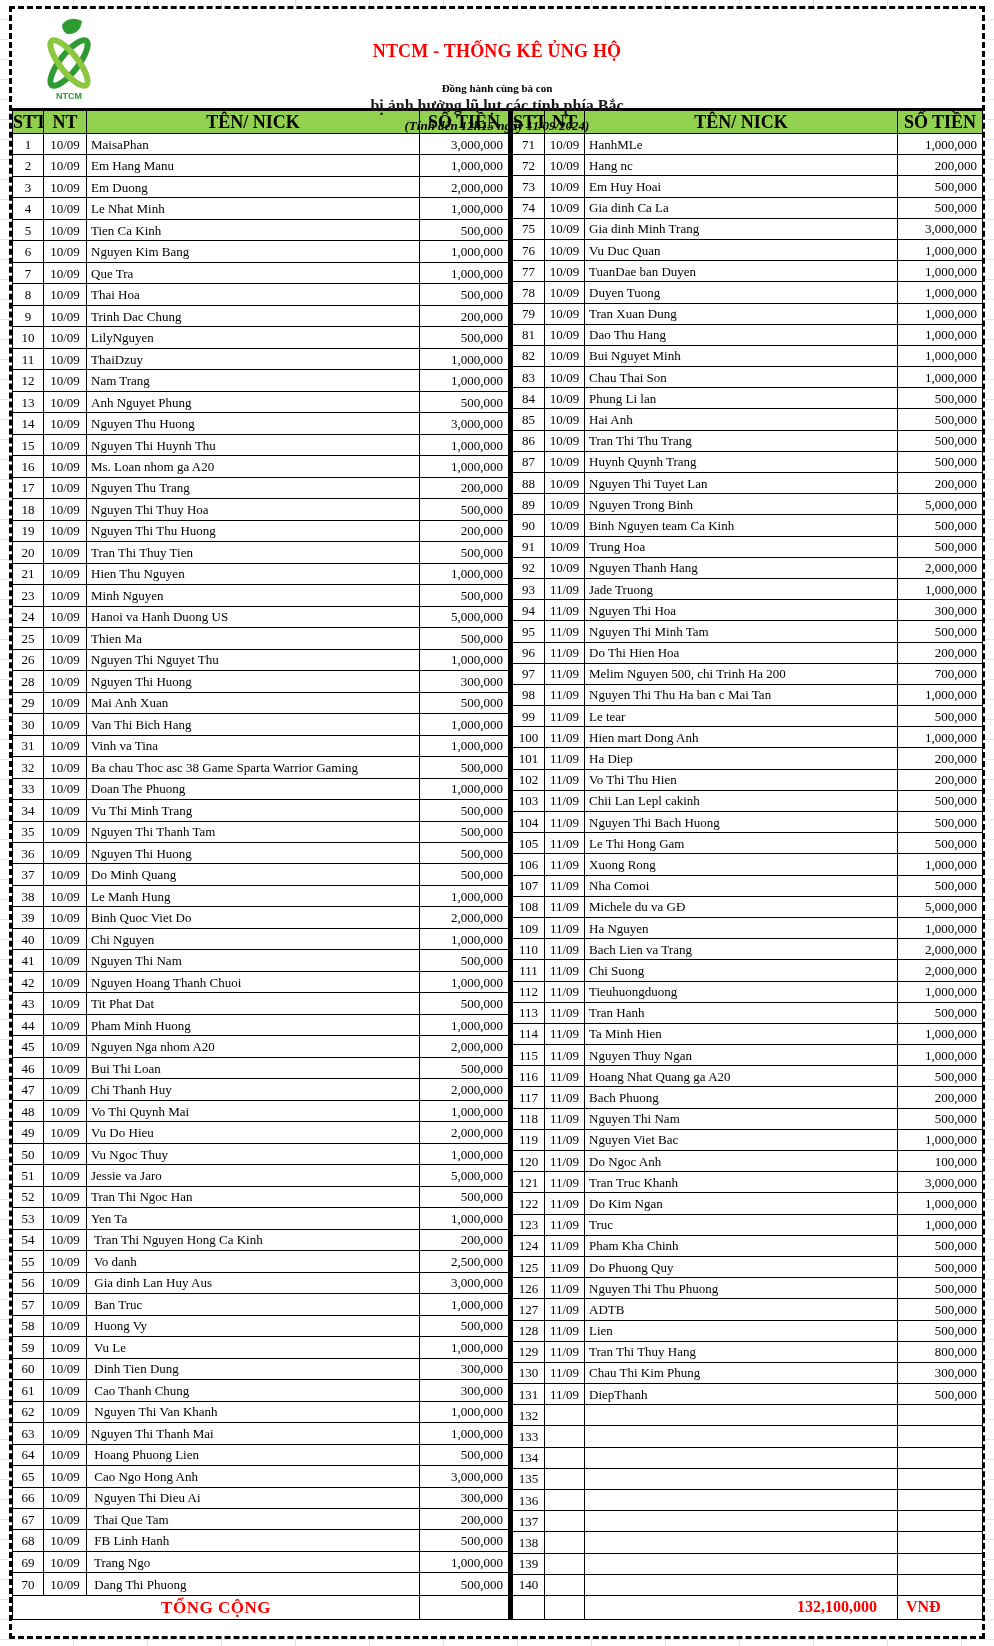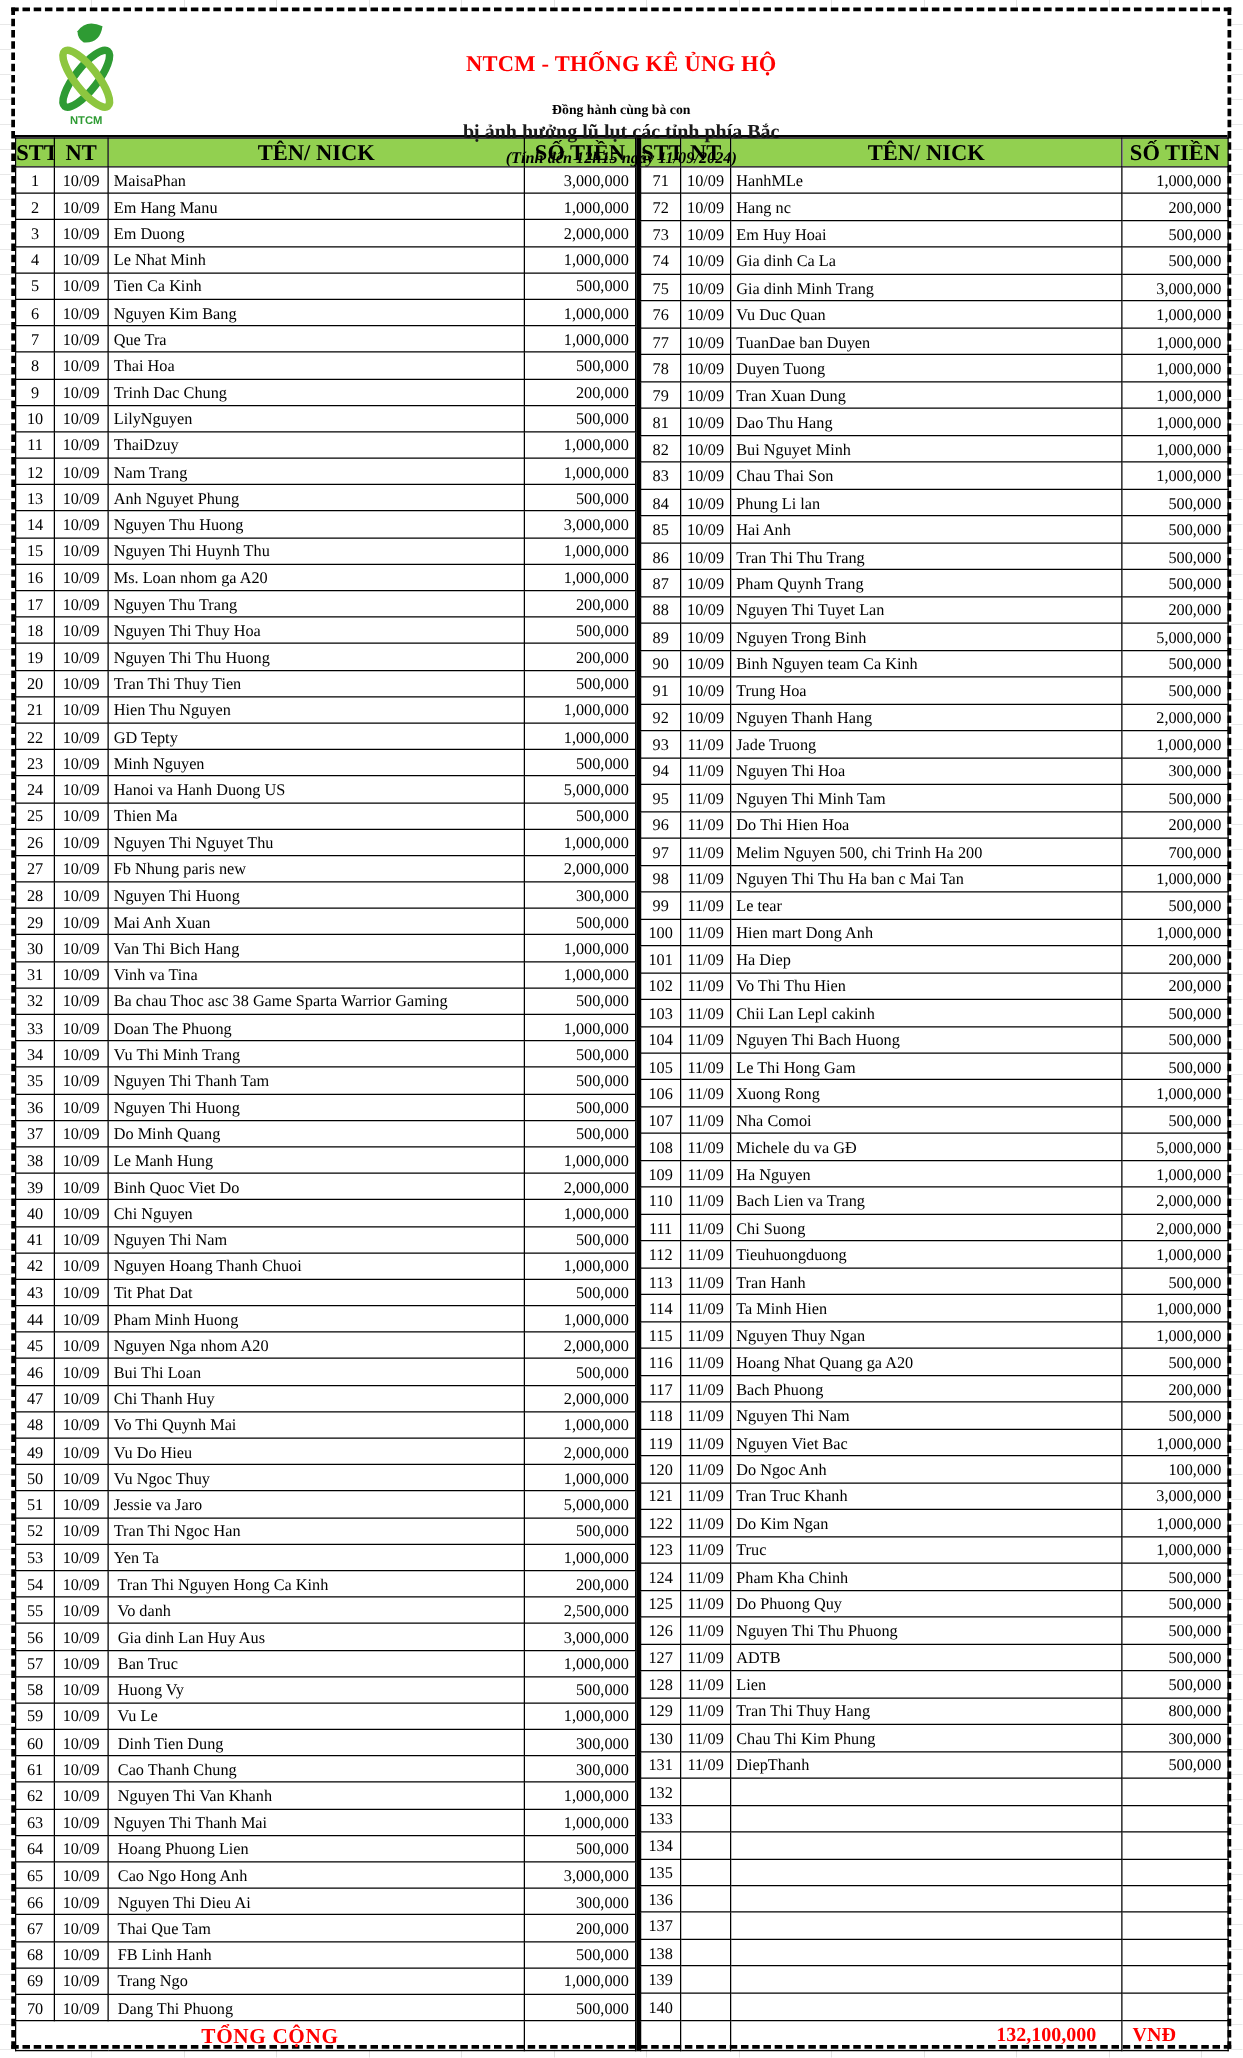--- a/index.html
+++ b/index.html
@@ -211,26 +211,20 @@
             <td class="name">Tran Thi Thuy Tien</td>
             <td class="amount">500,000</td>
           </tr>
           <tr>
             <td class="stt">21</td>
             <td class="nt">10/09</td>
             <td class="name">Hien Thu Nguyen</td>
             <td class="amount">1,000,000</td>
           </tr>
           <tr>
-            <td class="stt">22</td>
-            <td class="nt">10/09</td>
-            <td class="name">GD Tepty</td>
-            <td class="amount">1,000,000</td>
-          </tr>
-          <tr>
             <td class="stt">23</td>
             <td class="nt">10/09</td>
             <td class="name">Minh Nguyen</td>
             <td class="amount">500,000</td>
           </tr>
           <tr>
             <td class="stt">24</td>
             <td class="nt">10/09</td>
             <td class="name">Hanoi va Hanh Duong US</td>
             <td class="amount">5,000,000</td>
@@ -239,26 +233,20 @@
             <td class="stt">25</td>
             <td class="nt">10/09</td>
             <td class="name">Thien Ma</td>
             <td class="amount">500,000</td>
           </tr>
           <tr>
             <td class="stt">26</td>
             <td class="nt">10/09</td>
             <td class="name">Nguyen Thi Nguyet Thu</td>
             <td class="amount">1,000,000</td>
-          </tr>
-          <tr>
-            <td class="stt">27</td>
-            <td class="nt">10/09</td>
-            <td class="name">Fb Nhung paris new</td>
-            <td class="amount">2,000,000</td>
           </tr>
           <tr>
             <td class="stt">28</td>
             <td class="nt">10/09</td>
             <td class="name">Nguyen Thi Huong</td>
             <td class="amount">300,000</td>
           </tr>
           <tr>
             <td class="stt">29</td>
             <td class="nt">10/09</td>
@@ -624,21 +612,21 @@
           </tr>
           <tr>
             <td class="stt">86</td>
             <td class="nt">10/09</td>
             <td class="name">Tran Thi Thu Trang</td>
             <td class="amount">500,000</td>
           </tr>
           <tr>
             <td class="stt">87</td>
             <td class="nt">10/09</td>
-            <td class="name">Pham Quynh Trang</td>
+            <td class="name">Huynh Quynh Trang</td>
             <td class="amount">500,000</td>
           </tr>
           <tr>
             <td class="stt">88</td>
             <td class="nt">10/09</td>
             <td class="name">Nguyen Thi Tuyet Lan</td>
             <td class="amount">200,000</td>
           </tr>
           <tr>
             <td class="stt">89</td>

